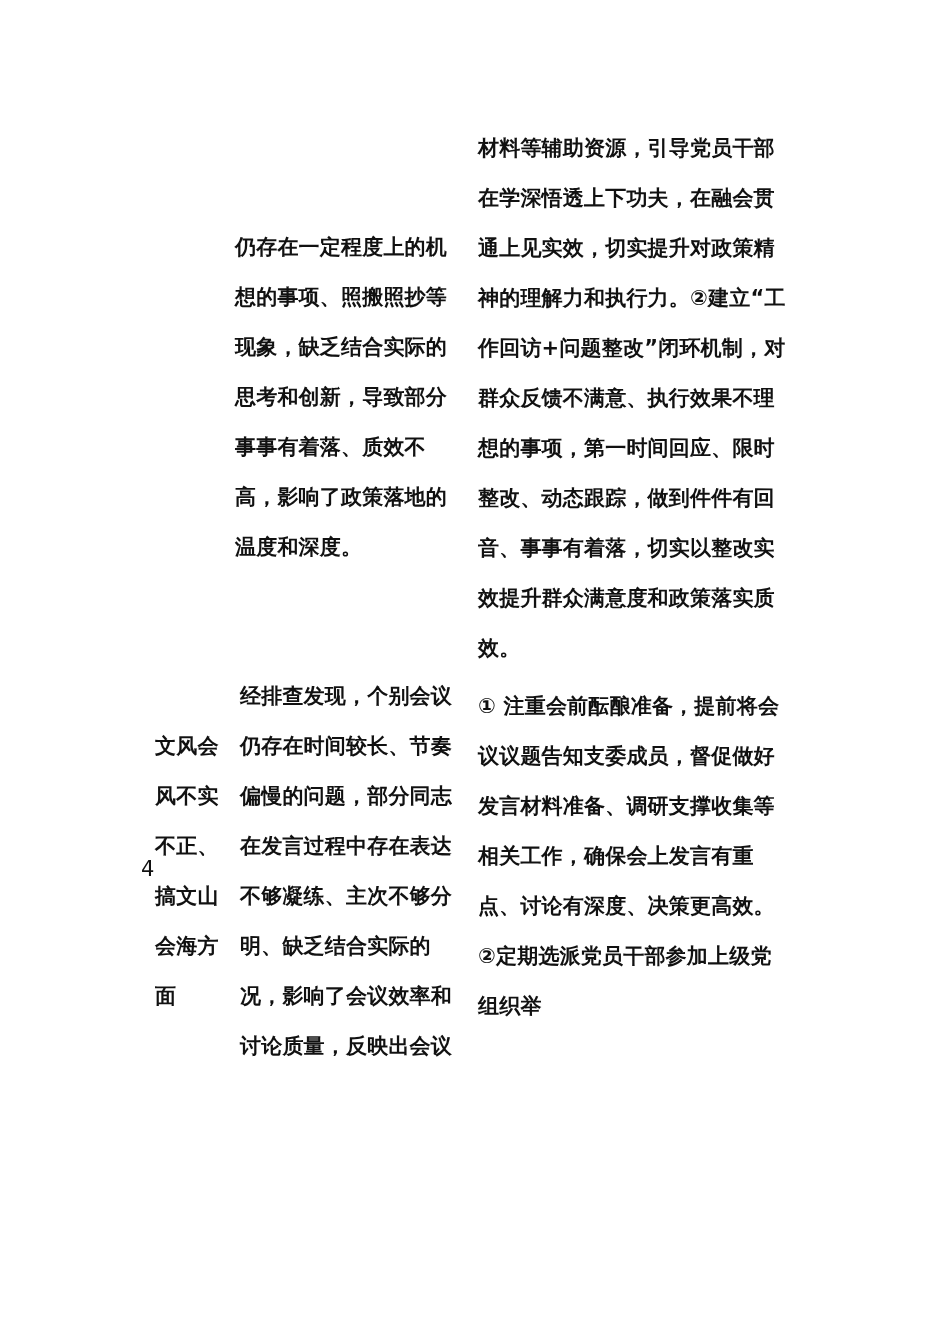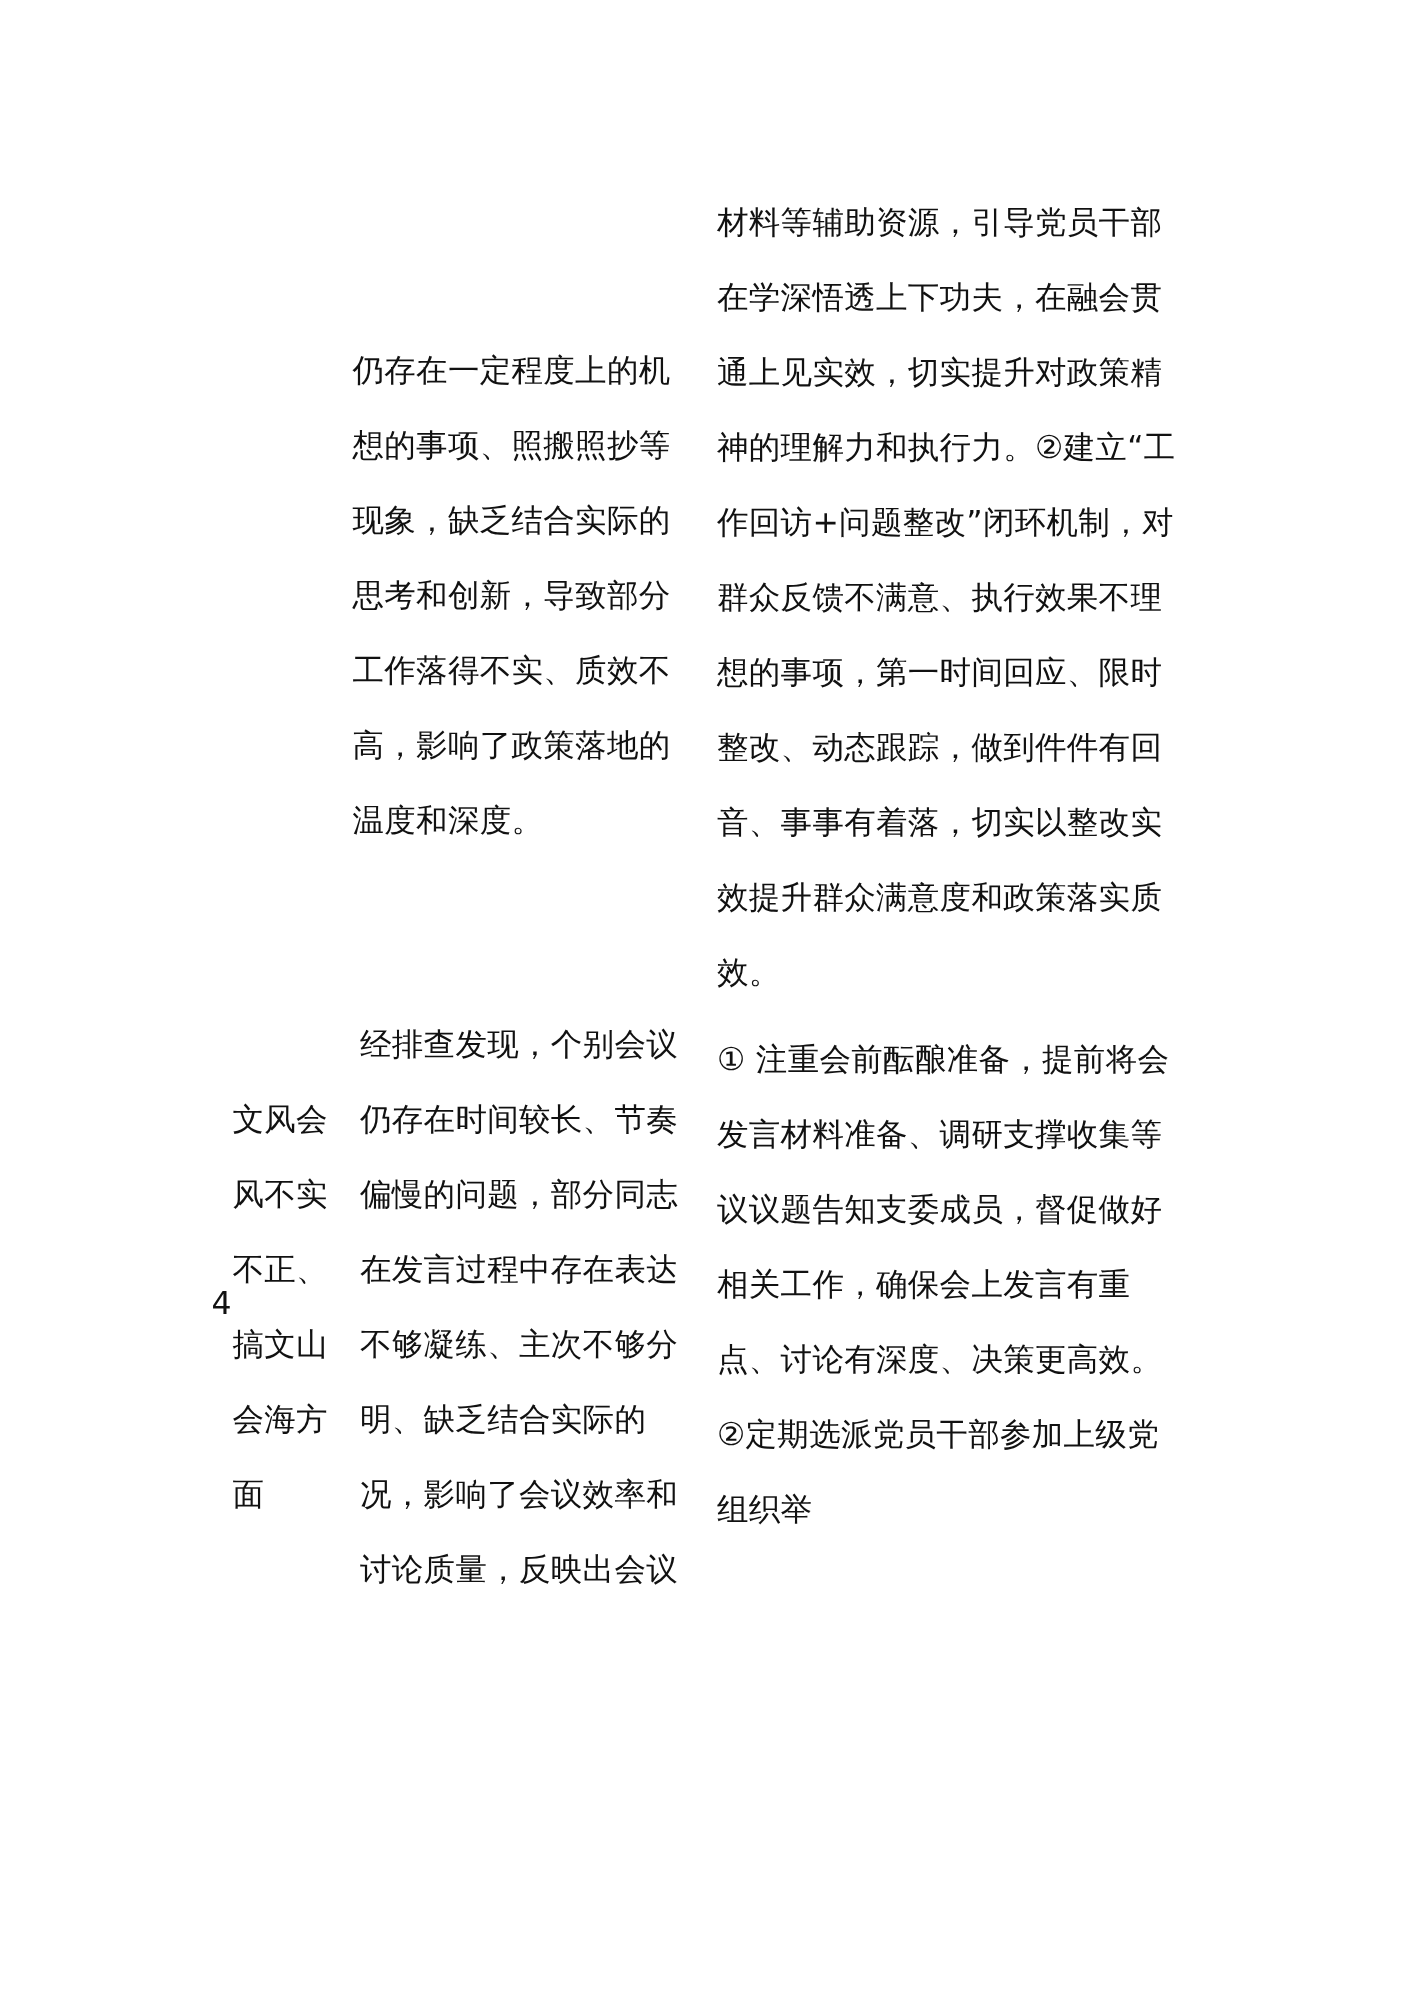--- a/index.html
+++ b/index.html
@@ -24,40 +24,41 @@
     .col {
       position: absolute;
       font-size: 21px;
       line-height: 50px;
       letter-spacing: 0.2px;
       white-space: nowrap;
     }
     .line {
       display: block;
       height: 50px;
+      font-weight: bold;
     }
     .row-num {
       position: absolute;
       left: 141px;
       top: 854px;
       font-size: 21px;
       line-height: 30px;
     }
   </style>
 </head>
 <body>
 
 <div class="page">
 
   <div class="col" style="left:235px; top:222px;">
     <span class="line">仍存在一定程度上的机</span>
     <span class="line">想的事项、照搬照抄等</span>
     <span class="line">现象，缺乏结合实际的</span>
     <span class="line">思考和创新，导致部分</span>
-    <span class="line">工作落得不实、质效不</span>
+    <span class="line">事事有着落、质效不</span>
     <span class="line">高，影响了政策落地的</span>
     <span class="line">温度和深度。</span>
   </div>
 
   <div class="col" style="left:478px; top:123px;">
     <span class="line">材料等辅助资源，引导党员干部</span>
     <span class="line">在学深悟透上下功夫，在融会贯</span>
     <span class="line">通上见实效，切实提升对政策精</span>
     <span class="line">神的理解力和执行力。②建立“工</span>
     <span class="line">作回访+问题整改”闭环机制，对</span>
@@ -86,21 +87,21 @@
     <span class="line">偏慢的问题，部分同志</span>
     <span class="line">在发言过程中存在表达</span>
     <span class="line">不够凝练、主次不够分</span>
     <span class="line">明、缺乏结合实际的</span>
     <span class="line">况，影响了会议效率和</span>
     <span class="line">讨论质量，反映出会议</span>
   </div>
 
   <div class="col" style="left:478px; top:681px;">
     <span class="line">① 注重会前酝酿准备，提前将会</span>
+    <span class="line">议议题告知支委成员，督促做好</span>
     <span class="line">发言材料准备、调研支撑收集等</span>
-    <span class="line">议议题告知支委成员，督促做好</span>
     <span class="line">相关工作，确保会上发言有重</span>
     <span class="line">点、讨论有深度、决策更高效。</span>
     <span class="line">②定期选派党员干部参加上级党</span>
     <span class="line">组织举</span>
   </div>
 
 </div>
 
 </body></html>

